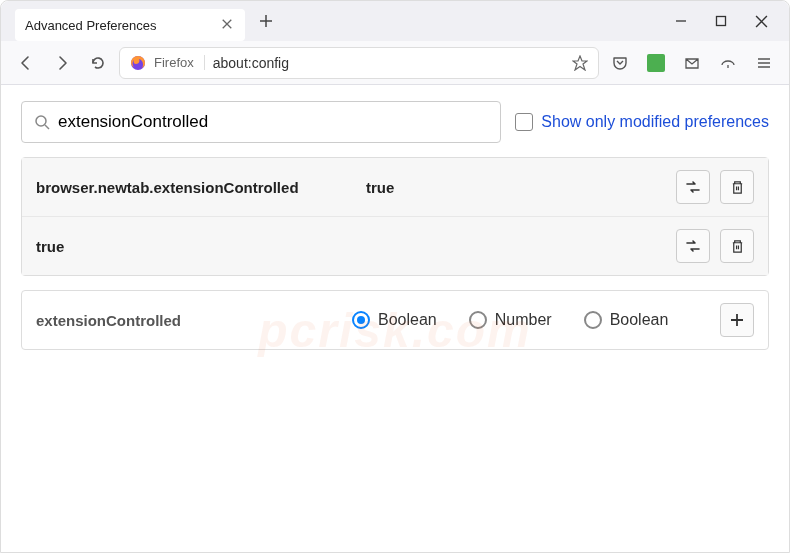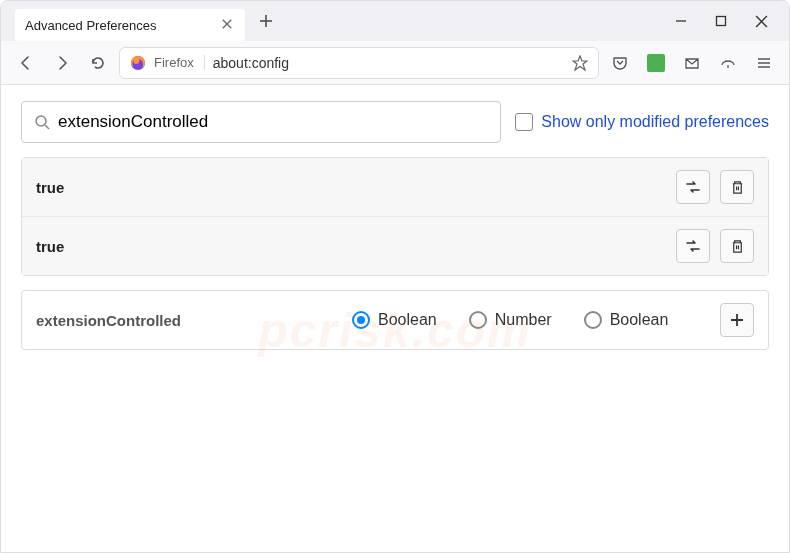--- a/index.html
+++ b/index.html
@@ -296,20 +296,21 @@
         <input type="text" value="extensionControlled" style="">
       </div>
       <label class="checkbox-row">
         <span class="checkbox"></span>
         <span>Show only modified preferences</span>
       </label>
     </div>
 
     <div class="pref-table">
       <div class="pref-row">
+        <div class="pref-name">browser.newtab.extensionControlled</div>
         <div class="pref-value">true</div>
         <div class="pref-actions">
           <div class="action-btn">
             <svg viewBox="0 0 16 16" width="16" height="16">
                 <path d="M2 5 L10 5 L8 3 M14 11 L6 11 L8 13" stroke="#333" stroke-width="1.6" fill="none" stroke-linecap="round" stroke-linejoin="round"></path>
               </svg>
           </div>
           <div class="action-btn">
             <svg viewBox="0 0 16 16" width="15" height="15">
                 <path d="M3 4 L13 4 M5 4 L5 2 L11 2 L11 4 M4 4 L4 14 L12 14 L12 4 M7 7 L7 11 M9 7 L9 11" stroke="#333" stroke-width="1.3" fill="none"></path>

